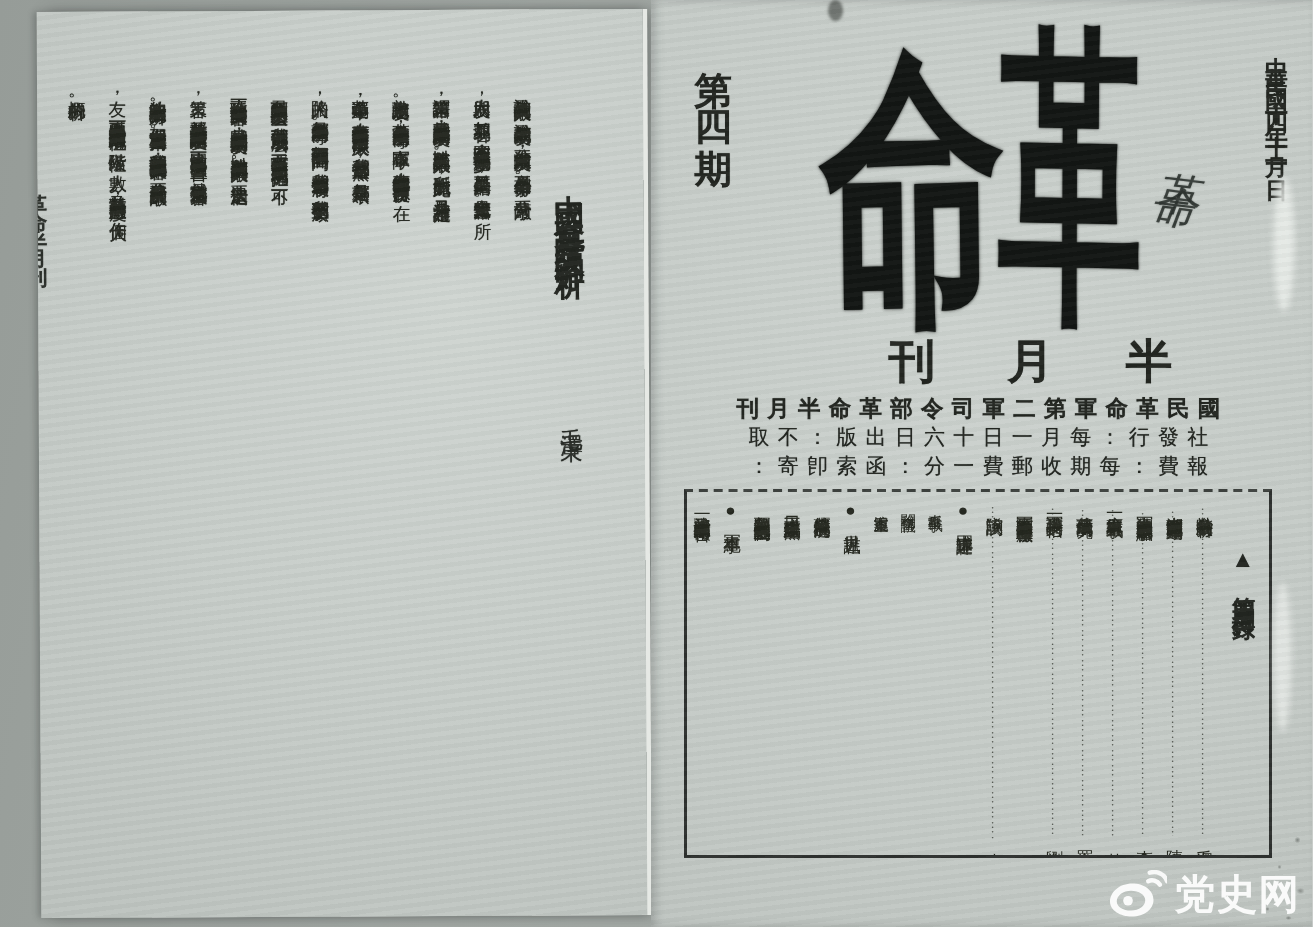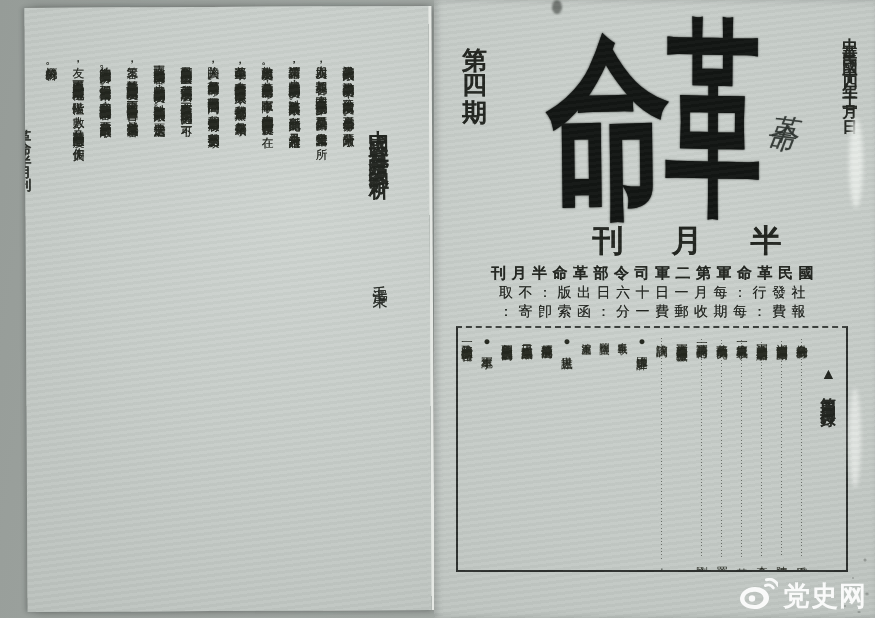--- a/index.html
+++ b/index.html
@@ -106,21 +106,21 @@
     background:
       radial-gradient(3px 3px at 30px 12px,rgba(50,54,50,.5),transparent 70%),
       radial-gradient(2px 2px at 18px 30px,rgba(50,54,50,.45),transparent 70%),
       radial-gradient(4px 3px at 32px 46px,rgba(50,54,50,.4),transparent 70%),
       radial-gradient(2px 2px at 10px 58px,rgba(50,54,50,.4),transparent 70%),
       radial-gradient(3px 2px at 24px 64px,rgba(50,54,50,.45),transparent 70%);
   }
 
   
   .watermark{
-    position:absolute;right:8px;bottom:4px;display:flex;align-items:flex-start;gap:5px;
+    position:absolute;right:8px;bottom:4px;display:flex;align-items:center;gap:5px;
     opacity:.92;
   }
   .watermark .wm-text{
     color:#ffffff;font-size:27px;font-weight:bold;letter-spacing:1px;
     font-family:"Liberation Sans","DejaVu Sans",sans-serif;
   }
 </style>
 </head>
 <body>
 

